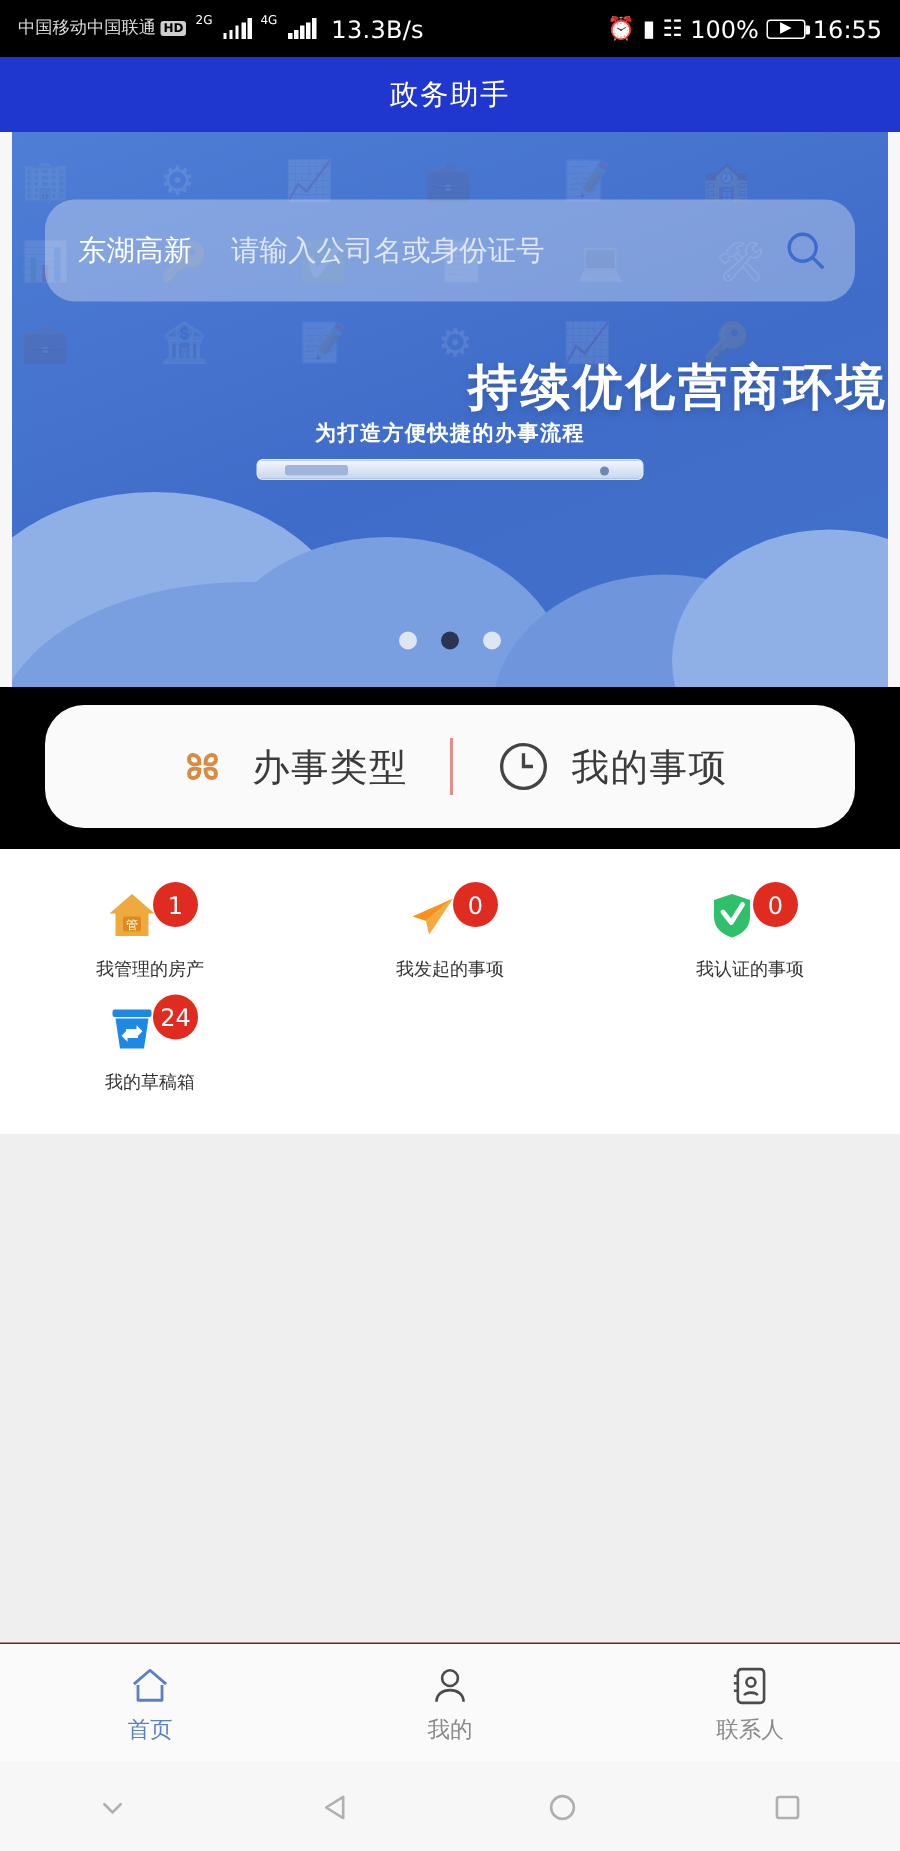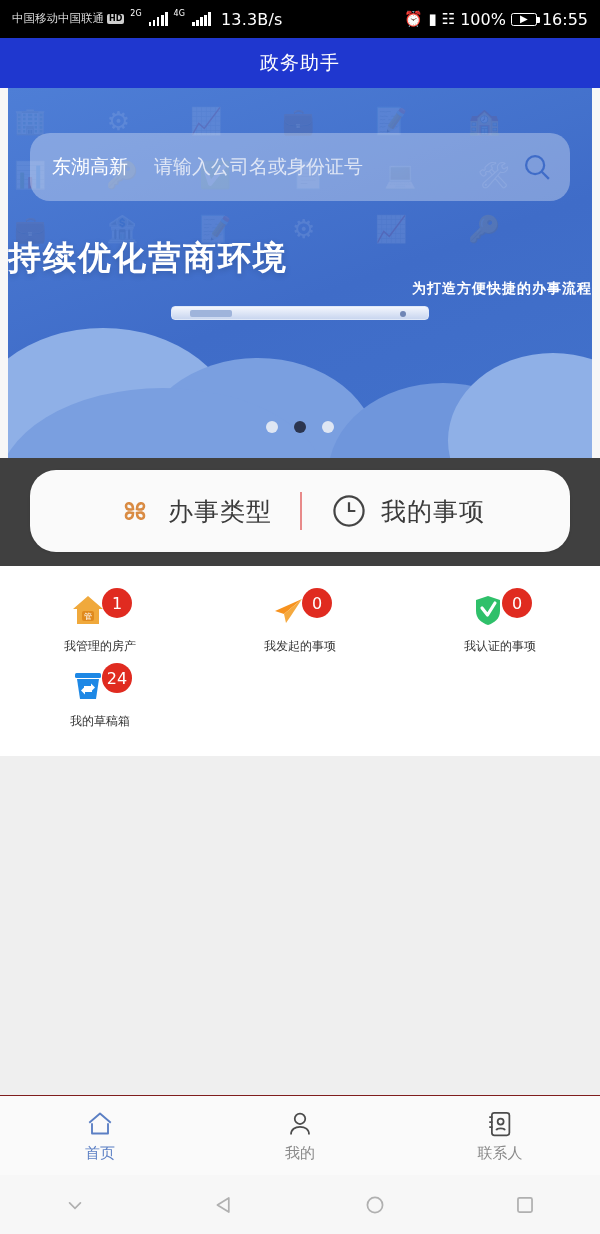--- a/index.html
+++ b/index.html
@@ -69,44 +69,45 @@
   .searchbar{
     position:absolute; top:45px; left:22px; right:22px; height:68px;
     background:rgba(255,255,255,.32); border-radius:20px;
     display:flex; align-items:center; padding:0 18px 0 22px;
   }
   .search-loc{ color:#fff; font-size:19px; white-space:nowrap; }
   .search-ph{ color:#dfe6f5; font-size:19px; margin-left:26px; flex:1; }
   .search-ico{ width:30px; height:30px; flex:0 0 30px; }
 
   .banner-title{
-    position:absolute; top:148px; left:0; right:0; text-align:left;
+    position:absolute; top:148px; left:0; right:0; text-align:right;
     color:#fff; font-size:33px; font-weight:bold; letter-spacing:2px;
     text-shadow:0 2px 6px rgba(0,0,0,.18);
+    padding-left:32px;
   }
   .banner-sub{
-    position:absolute; top:192px; left:0; right:0; text-align:right;
+    position:absolute; top:192px; left:0; right:0; text-align:center;
     color:#fff; font-size:14px; font-weight:bold; letter-spacing:1px;
   }
   .laptop{
     position:absolute; top:218px; left:50%; transform:translateX(-50%);
     width:258px; height:14px; background:linear-gradient(180deg,#f3f6fd,#c9d6ef);
     border-radius:4px; border:1px solid #dfe8f8;
   }
   .laptop .pad{ position:absolute; left:18px; top:3px; width:42px; height:7px; background:#9fb4db; border-radius:2px;}
   .laptop .dot{ position:absolute; right:22px; top:4px; width:6px; height:6px; background:#6f86b5; border-radius:50%;}
   .dots{
     position:absolute; bottom:25px; left:0; right:0;
     display:flex; justify-content:center; gap:16px;
   }
   .dots span{ width:12px;height:12px;border-radius:50%;background:#dfe6f3; display:block;}
   .dots span.active{ background:#2b3550; }
 
   
-  .tabcard-wrap{ background:#404040; padding:12px 30px 14px 30px; }
+  .tabcard-wrap{ background:#000000; padding:12px 30px 14px 30px; }
   .tabcard{
     background:#fafafa; border-radius:26px; height:82px;
     display:flex; align-items:center; justify-content:center;
     box-shadow:0 1px 3px rgba(0,0,0,.10);
   }
   .tabitem{ display:flex; align-items:center; gap:13px; }
   .tabitem .lbl{ font-size:25px; color:#3b3b3b; letter-spacing:1px;}
   .tabdiv{ width:2px; height:38px; background:#e88a8a; margin:0 28px; }
 
   

